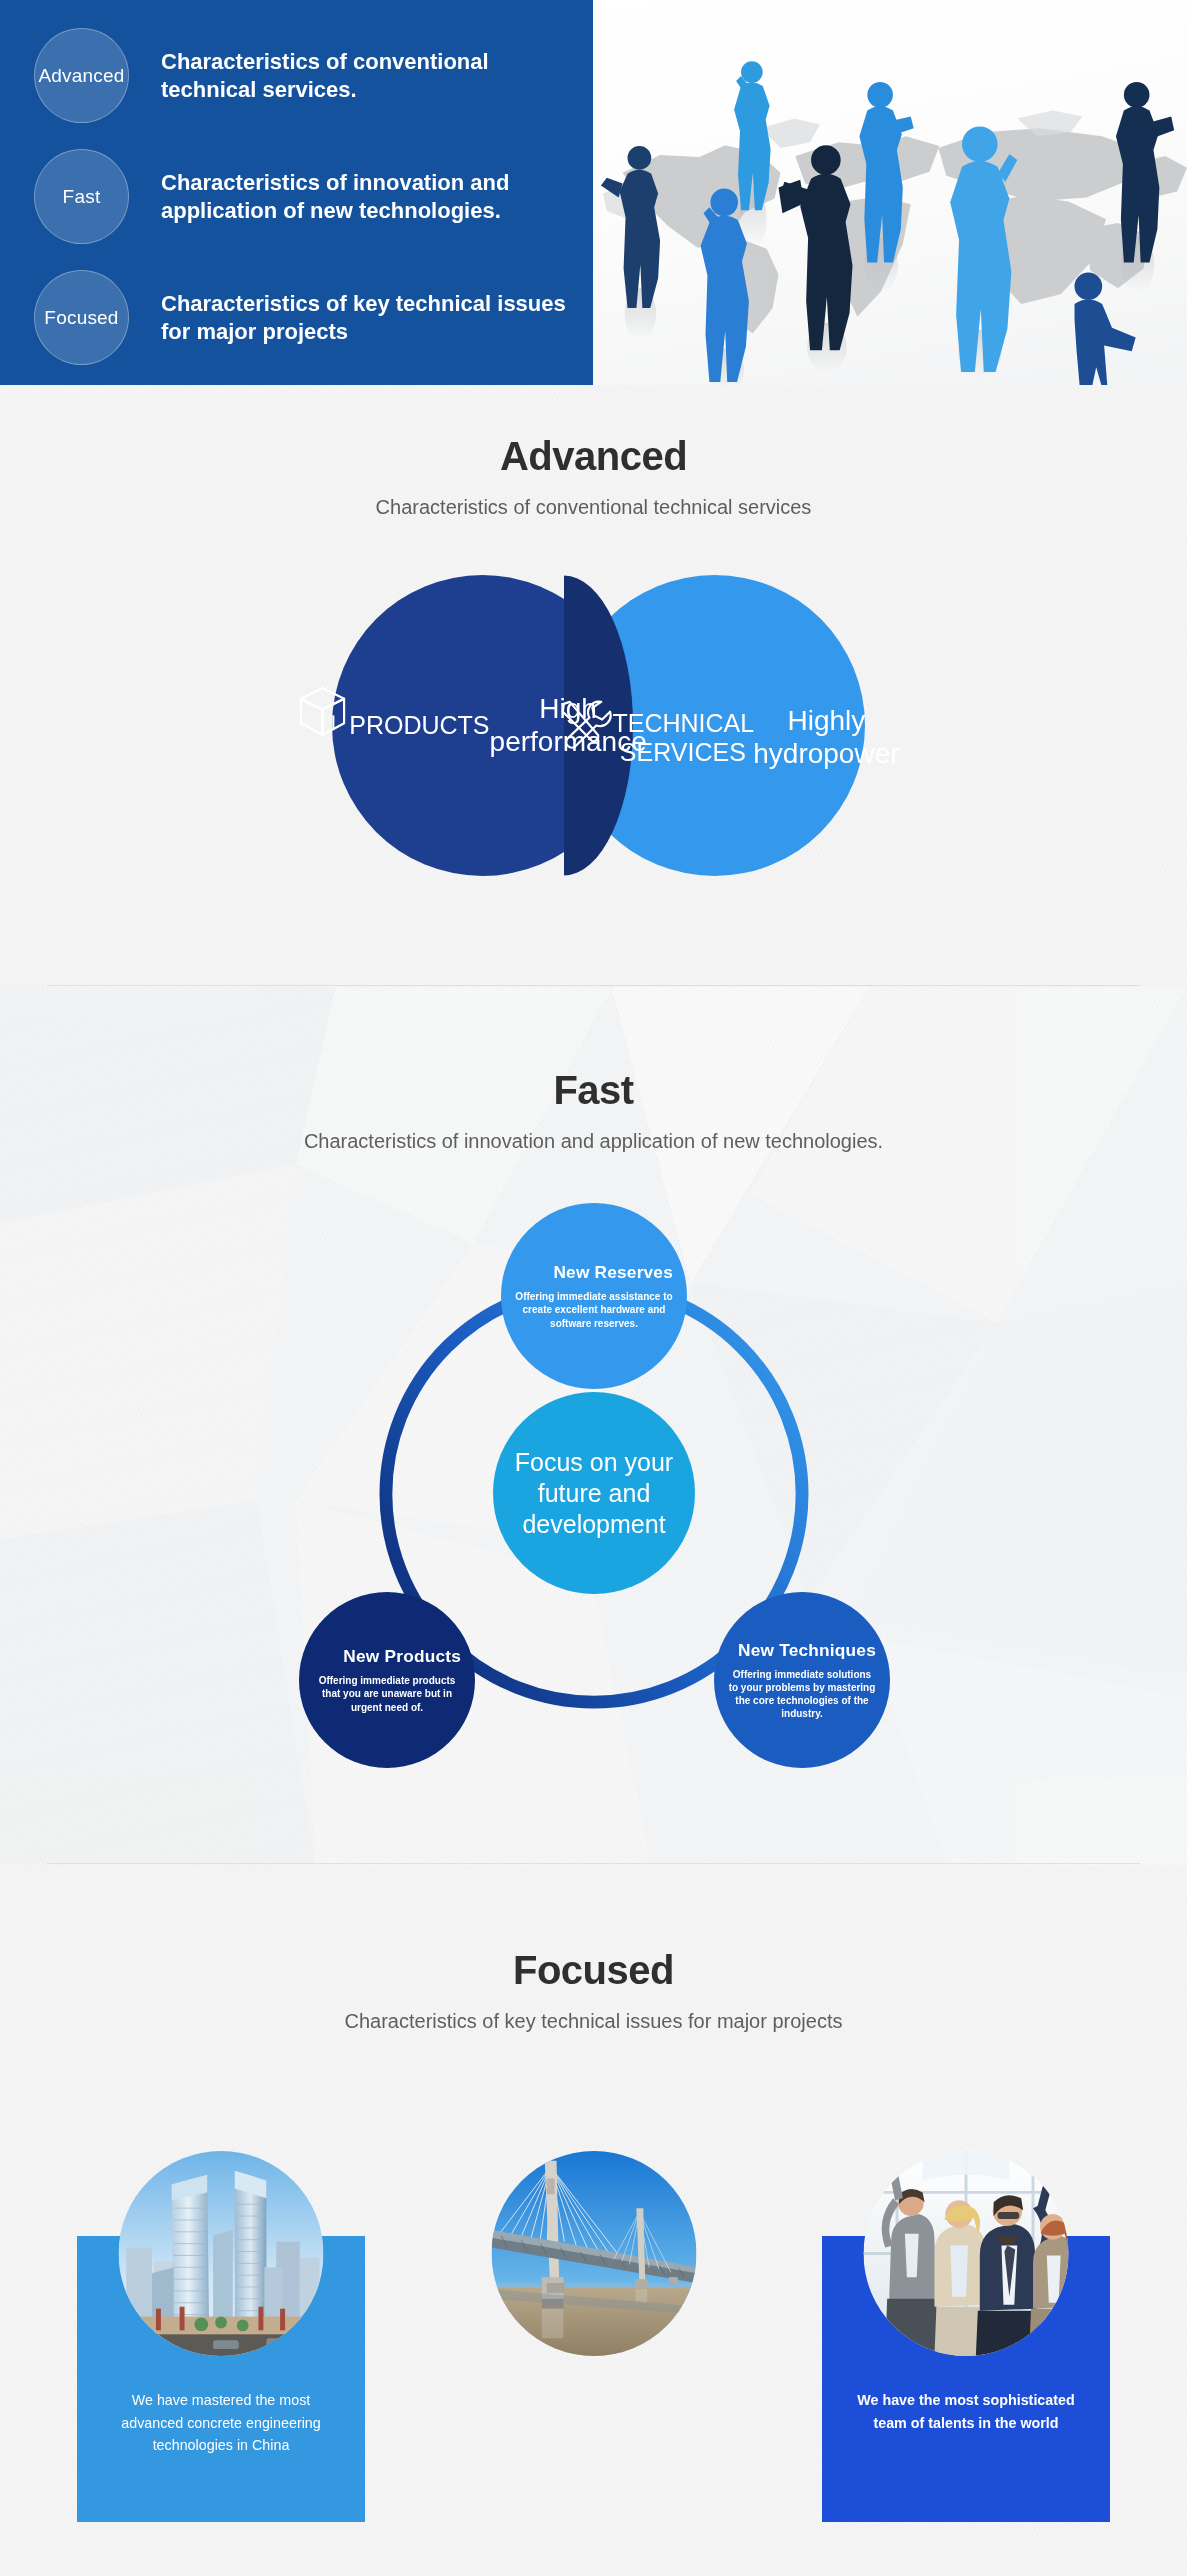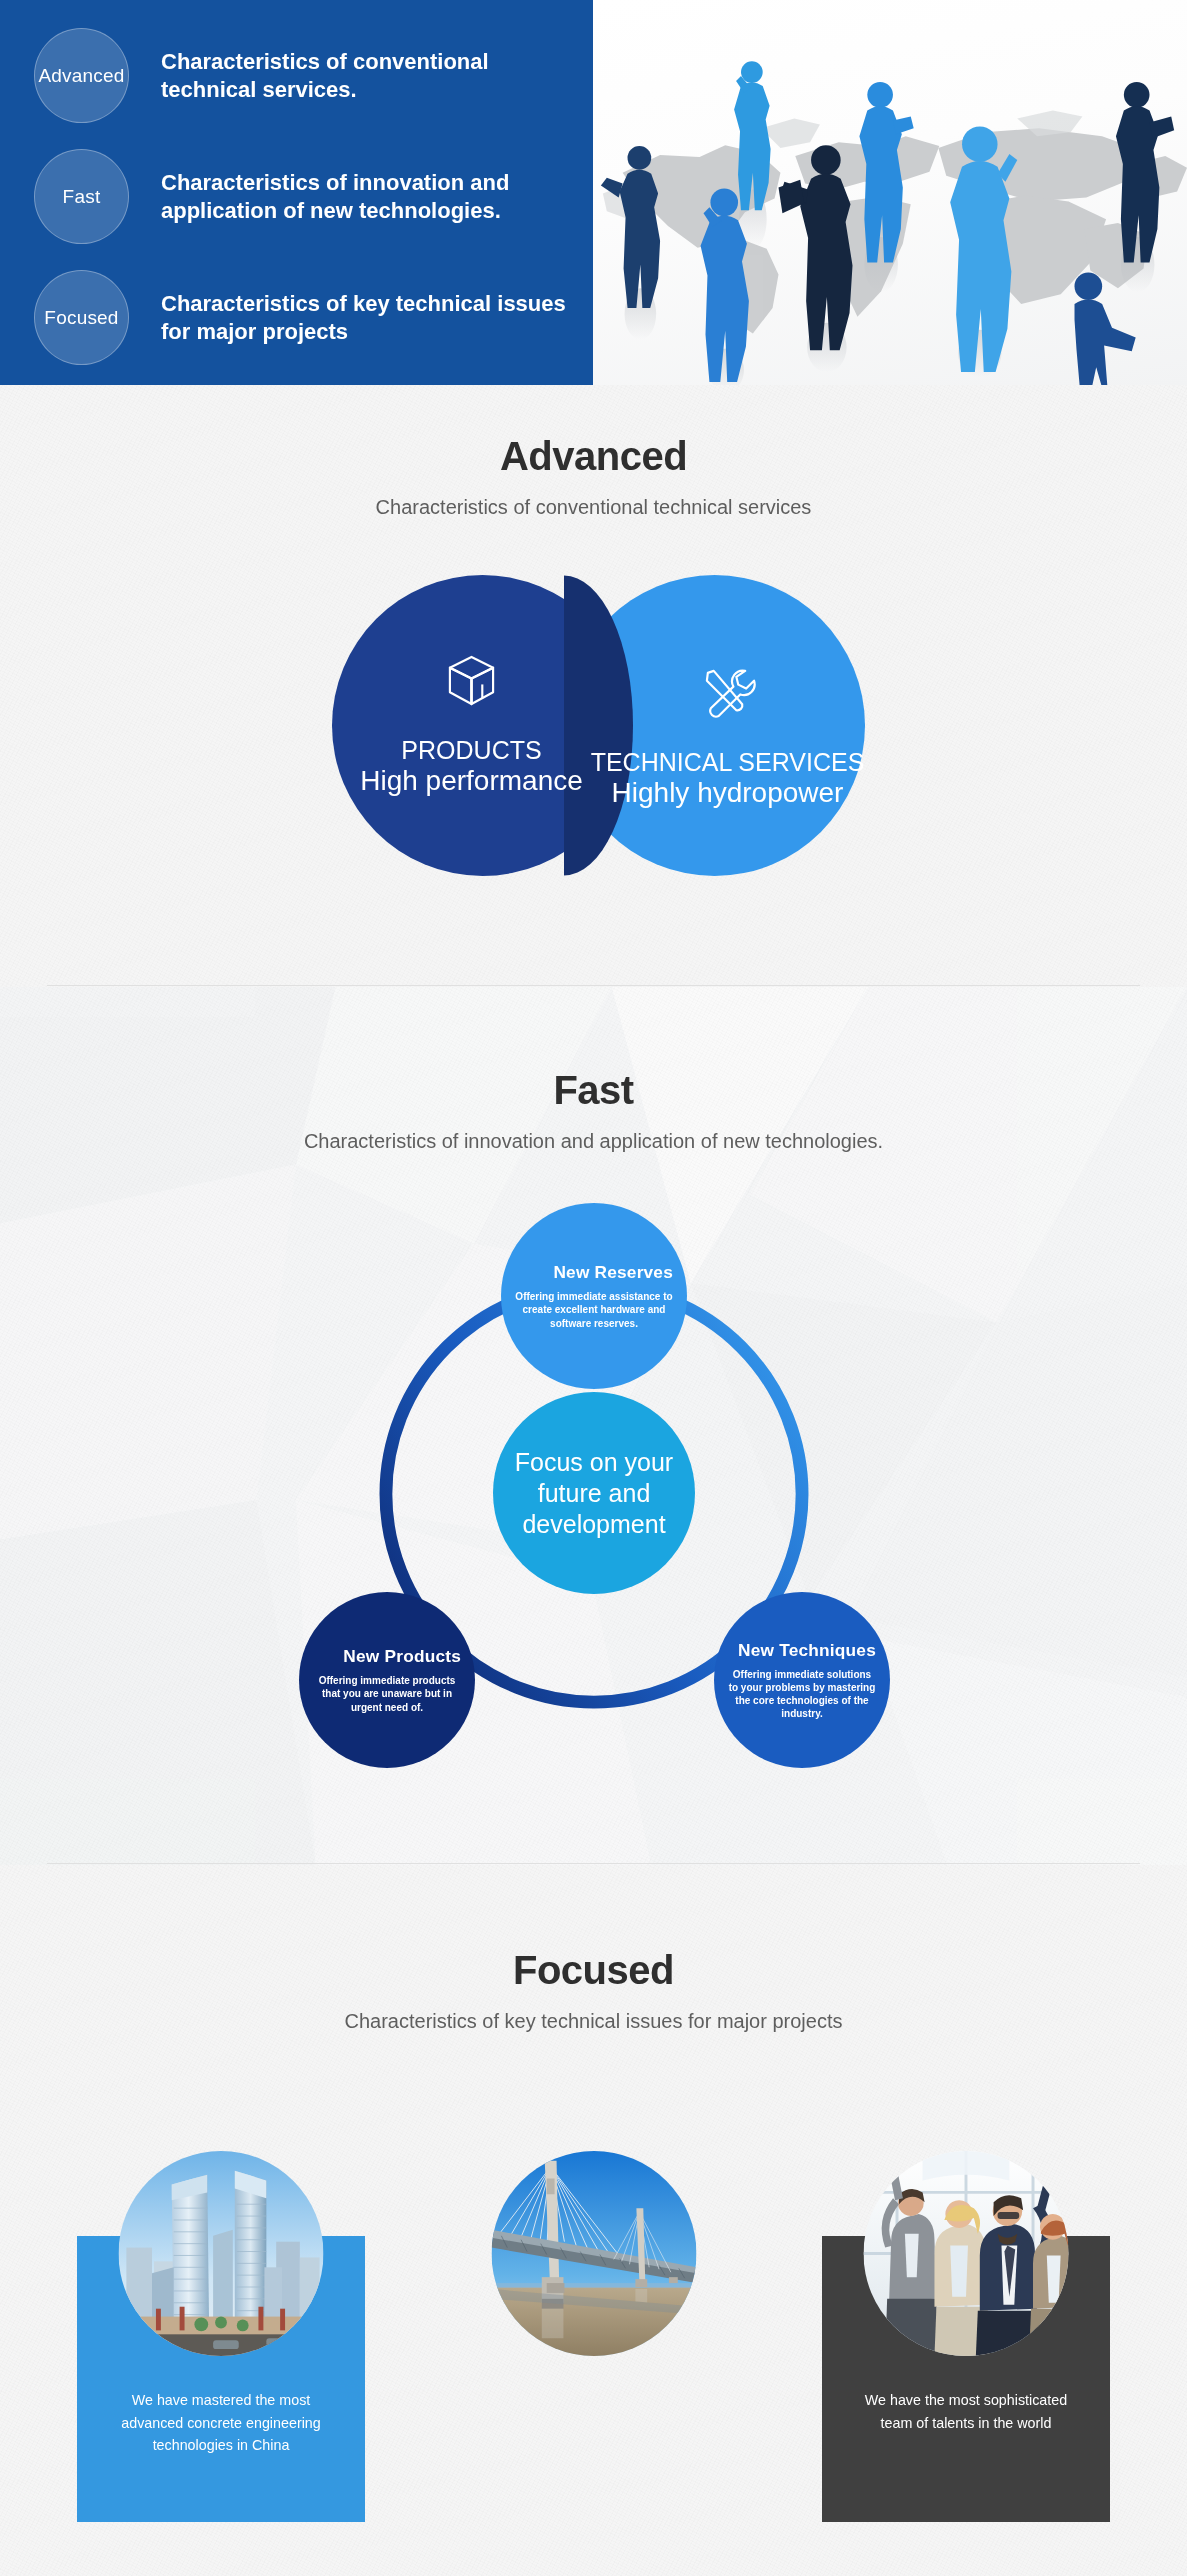--- a/index.html
+++ b/index.html
@@ -116,21 +116,21 @@
   .venn-right { left: 232px; top: 0; background: #3498ec; }
   .venn-overlap {
     position: absolute; left: 232px; top: 0;
     width: 69px; height: 301px;
     background: #16306f;
     clip-path: ellipse(69px 150px at 0% 50%);
   }
   .venn-body {
     position: absolute;
     width: 301px; height: 301px;
-    display: flex; flex-direction: column;
+    display: flex; flex-direction: row;
     align-items: center; justify-content: center;
     color: #ffffff; text-align: center;
   }
   .venn-body .vicon { margin-bottom: 24px; }
   .venn-body .vtitle { font-size: 25px; line-height: 1.16; }
   .venn-body .vsub   { font-size: 28px; line-height: 1.16; }
   .venn-l-body { left: 0; top: 0; padding-right: 22px; }
   .venn-r-body { left: 232px; top: 12px; padding-left: 26px; }
 
   
@@ -181,21 +181,21 @@
     width: 288px; height: 286px;
     z-index: 1;
     color: #ffffff;
     font-size: 14.3px;
     line-height: 1.58;
     text-align: center;
     padding: 153px 25px 0 25px;
   }
   .card-1 .card-panel { background: #3498e0; }
   .card-2 .card-panel { background: #1a5cb8; }
-  .card-3 .card-panel { background: #404040; }
+  .card-3 .card-panel { background: #1d4ed8; font-weight: bold; }
 </style>
 </head>
 <body>
 
 <div class="page">
 
   <div class="banner">
 
     <div class="banner-left">
       <div class="banner-rows">

